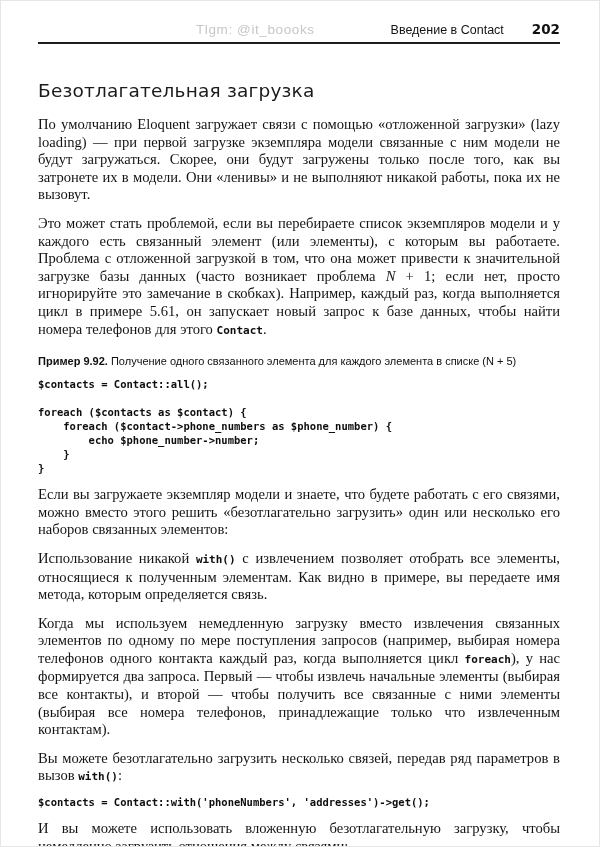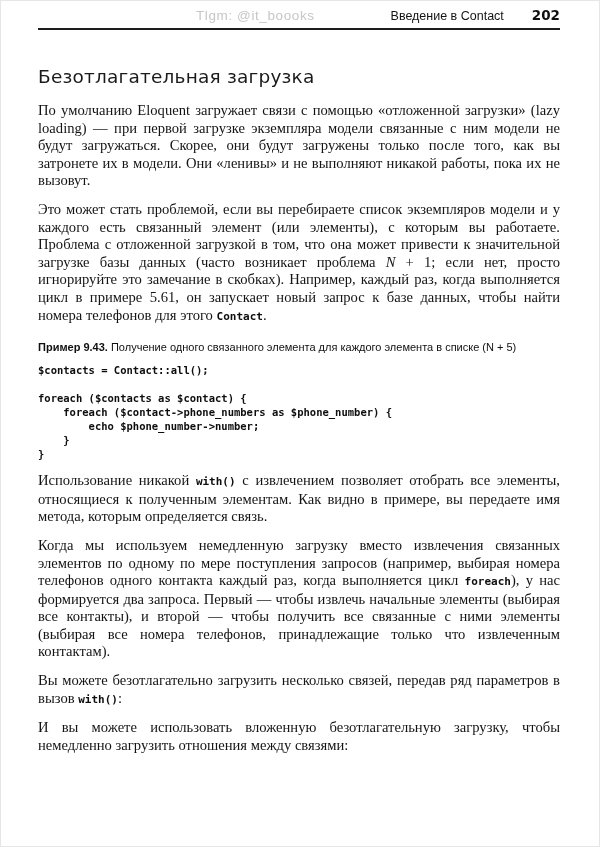--- a/index.html
+++ b/index.html
@@ -5,21 +5,21 @@
   html, body { margin: 0; padding: 0; }
   body {
     width: 600px; height: 847px;
     background: #ffffff;
     overflow: hidden;
     color: #171717;
   }
   .page {
     box-sizing: border-box;
     width: 600px; height: 847px;
-    padding: 7px 40px 0 38px;
+    padding: 21px 40px 0 38px;
     outline: 1px solid #e6e6e6;
     outline-offset: -1px;
   }
   
   .header {
     position: relative;
     display: flex;
     justify-content: flex-end;
     align-items: baseline;
     gap: 28px;
@@ -98,26 +98,28 @@
   <div class="header">
     <span class="watermark">Tlgm: @it_boooks</span>
     <span class="chapter">Введение в Contact</span>
     <span class="pagenum">202</span>
   </div>
   <div class="rule"></div>
   <h1>Безотлагательная загрузка</h1>
   <div class="content">
       <p class="body"><span>По умолчанию Eloquent загружает связи с помощью «отложенной загрузки» (lazy loading) — при первой загрузке экземпляра модели связанные с ним модели не будут загружаться. Скорее, они будут загружены только после того, как вы затронете их в модели. Они «ленивы» и не выполняют никакой работы, пока их не вызовут.</span></p>
       <p class="body"><span>Это может стать проблемой, если вы перебираете список экземпляров модели и у каждого есть связанный элемент (или элементы), с которым вы работаете. Проблема с отложенной загрузкой в том, что она может привести к значительной загрузке базы данных (часто возникает проблема </span><em>N</em><span> + 1; если нет, просто игнорируйте это замечание в скобках). Например, каждый раз, когда выполняется цикл в примере 5.61, он запускает новый запрос к базе данных, чтобы найти номера телефонов для этого </span><code class="inline">Contact</code><span>.</span></p>
-      <p class="caption"><strong>Пример 9.43.</strong><span> Получение одного связанного элемента для каждого элемента в списке (N + 5)</span></p>
+      <p class="caption"><strong>Пример 9.92.</strong><span> Получение одного связанного элемента для каждого элемента в списке (N + 5)</span></p>
       <pre>$contacts = Contact::all();
 
 foreach ($contacts as $contact) {
     foreach ($contact-&gt;phone_numbers as $phone_number) {
         echo $phone_number-&gt;number;
     }
 }</pre>
+      <p class="body"><span>Если вы загружаете экземпляр модели и знаете, что будете работать с его связями, можно вместо этого решить «безотлагательно загрузить» один или несколько его наборов связанных элементов:</span></p>
       <p class="body"><span>Использование никакой </span><code class="inline">with()</code><span> с извлечением позволяет отобрать все элементы, относящиеся к полученным элементам. Как видно в примере, вы передаете имя метода, которым определяется связь.</span></p>
       <p class="body"><span>Когда мы используем немедленную загрузку вместо извлечения связанных элементов по одному по мере поступления запросов (например, выбирая номера телефонов одного контакта каждый раз, когда выполняется цикл </span><code class="inline">foreach</code><span>), у нас формируется два запроса. Первый — чтобы извлечь начальные элементы (выбирая все контакты), и второй — чтобы получить все связанные с ними элементы (выбирая все номера телефонов, принадлежащие только что извлеченным контактам).</span></p>
       <p class="body"><span>Вы можете безотлагательно загрузить несколько связей, передав ряд параметров в вызов </span><code class="inline">with()</code><span>:</span></p>
+      <pre>$contacts = Contact::with('phoneNumbers', 'addresses')-&gt;get();</pre>
       <p class="body"><span>И вы можете использовать вложенную безотлагательную загрузку, чтобы немедленно загрузить отношения между связями:</span></p>
     </div>
 </div>
 
 </body></html>

